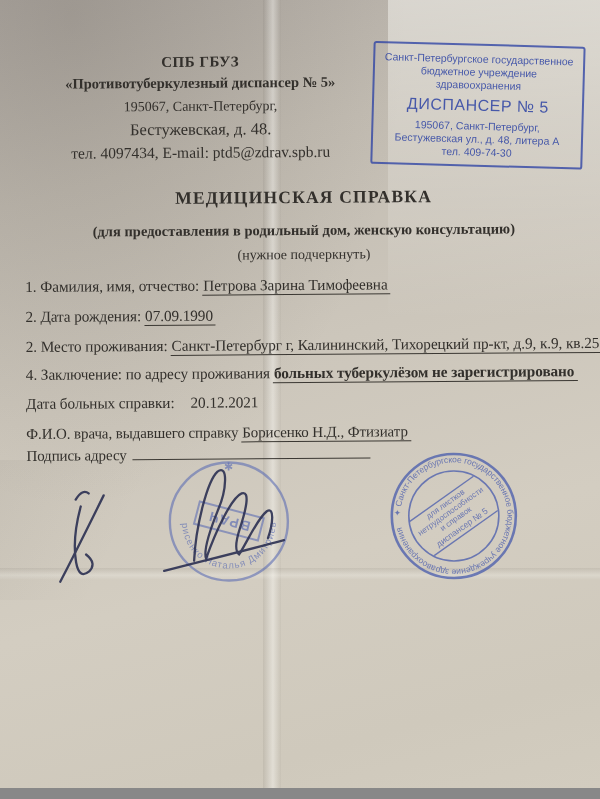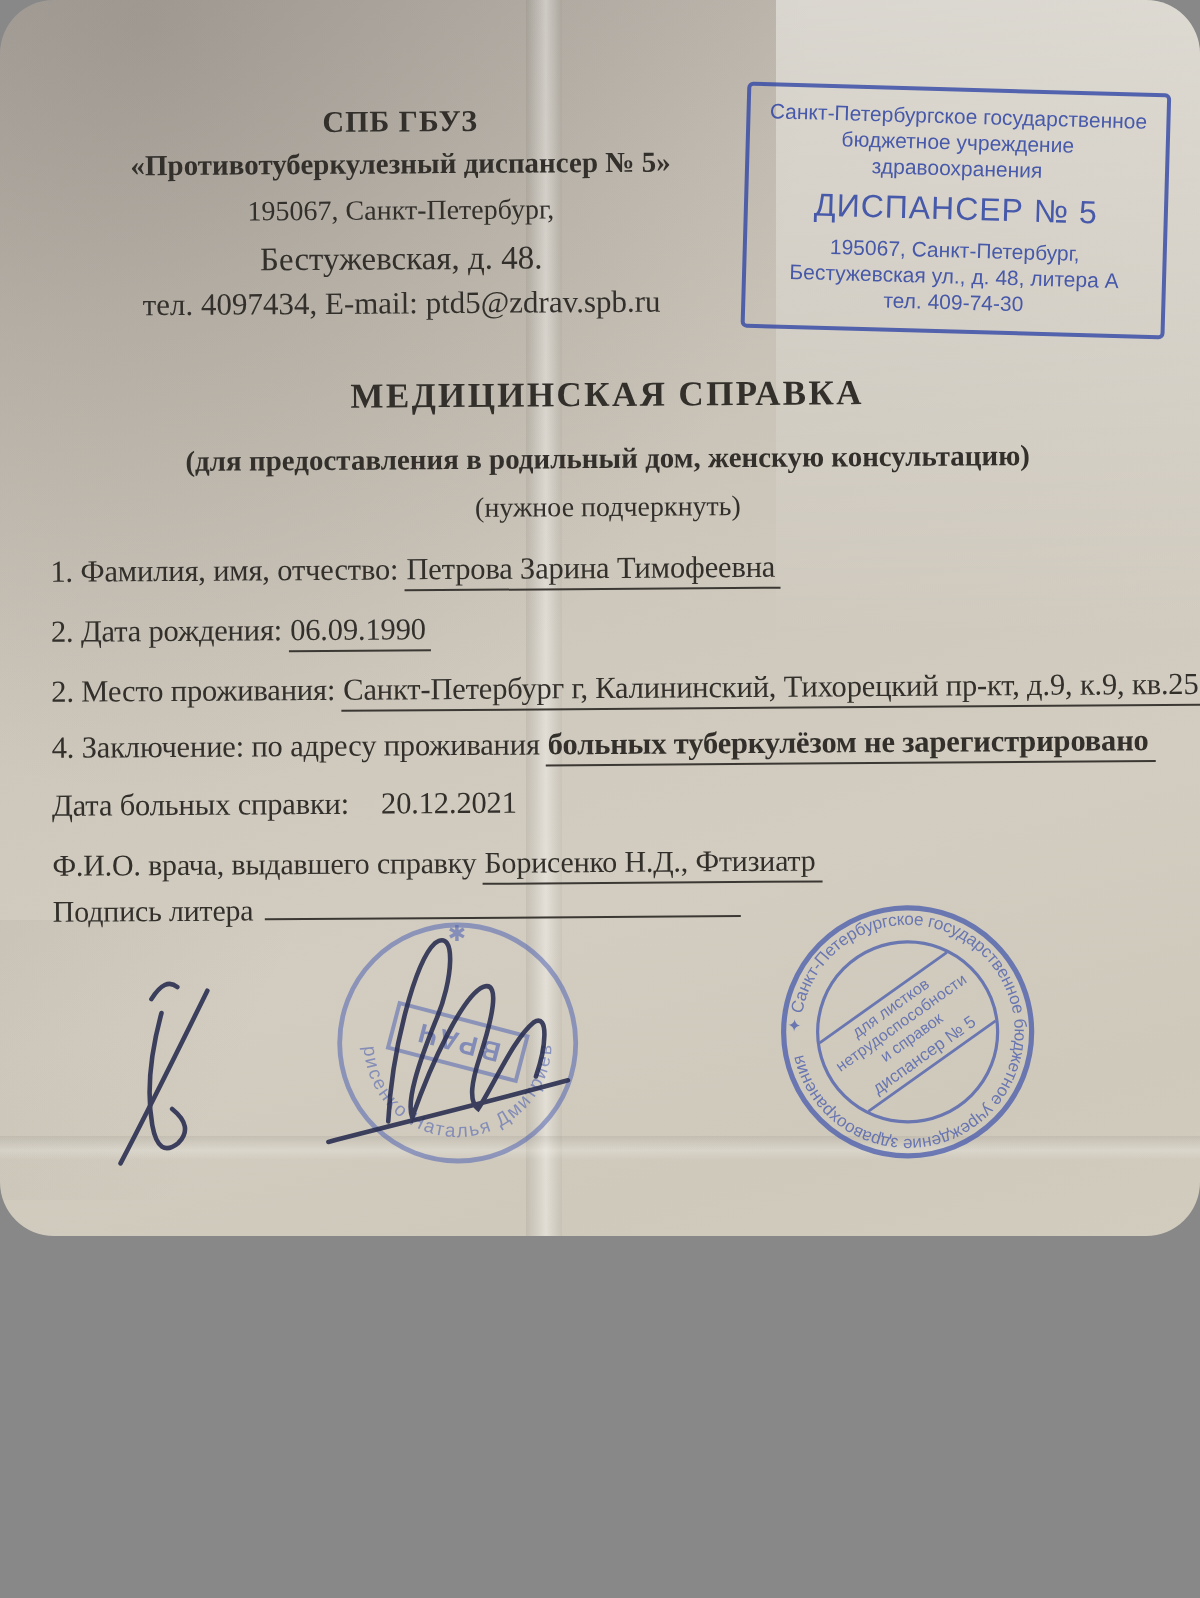--- a/index.html
+++ b/index.html
@@ -1,20 +1,19 @@
 <!DOCTYPE html>
 <html><head>
 <meta charset="utf-8">
 <style>
   html,body{margin:0;padding:0;background:#888;}
   #photo{
-    position:relative;width:600px;height:618px;overflow:hidden;
+    position:relative;width:600px;height:788px;overflow:hidden;
     font-family:"Liberation Serif", serif;color:#33302c;
     background:linear-gradient(165deg,#b2aca5 0%,#c2bcb2 22%,#ccc6bb 45%,#d3cdc1 68%,#cfc9bc 88%,#d2ccbf 100%);
-    border-radius:27px;
   }
   
   .shade{position:absolute;pointer-events:none;}
   #vignette-topleft{left:0;top:0;width:100%;height:100%;
     background:radial-gradient(ellipse at 12% 2%, rgba(70,64,58,.20), rgba(70,64,58,0) 45%);}
   #light-band-right{left:388px;top:0;width:212px;height:320px;
     background:linear-gradient(180deg, rgba(255,255,250,.45), rgba(255,255,250,0));}
   #crease-vertical{left:263px;top:0;width:18px;height:799px;
     background:linear-gradient(90deg, rgba(80,74,66,.10), rgba(255,255,252,.38) 55%, rgba(110,104,94,.08));}
   #crease-horizontal{left:0;top:568px;width:600px;height:12px;
@@ -89,29 +88,29 @@
       <div class="cs-small">195067, Санкт-Петербург,</div>
       <div class="cs-small">Бестужевская ул., д. 48, литера А</div>
       <div class="cs-small">тел. 409-74-30</div>
     </div>
 
     <div class="centerline" id="title">МЕДИЦИНСКАЯ СПРАВКА</div>
     <div class="centerline" id="subtitle">(для предоставления в родильный дом, женскую консультацию)</div>
     <div class="centerline" id="subnote">(нужное подчеркнуть)</div>
 
     <div class="row" id="row-0"><span>1. Фамилия, имя, отчество:</span><span class="val">Петрова Зарина Тимофеевна</span></div>
-    <div class="row" id="row-1"><span>2. Дата рождения:</span><span class="val">06.09.1990</span></div>
+    <div class="row" id="row-1"><span>2. Дата рождения:</span><span class="val">07.09.1990</span></div>
     <div class="row" id="row-2"><span>2. Место проживания:</span><span class="val">Санкт-Петербург г, Калининский, Тихорецкий пр-кт, д.9, к.9, кв.25.</span></div>
     <div class="row" id="row-3"><span>4. Заключение: по адресу проживания</span><span class="val bold">больных туберкулёзом не зарегистрировано</span></div>
 
     <div class="row" id="date-row"><span>Дата больных справки:</span><span style="margin-left:16px">20.12.2021</span></div>
 
     <div class="row" id="doctor-row"><span>Ф.И.О. врача, выдавшего справку</span><span class="val">Борисенко Н.Д., Фтизиатр</span></div>
 
-    <div class="row" id="sign-row"><span>Подпись литера</span><span id="sign-blank"></span></div>
+    <div class="row" id="sign-row"><span>Подпись адресу</span><span id="sign-blank"></span></div>
 
     <svg class="stampsvg" id="doctor-stamp-svg" width="150" height="150" viewBox="0 0 150 150">
       <g opacity="0.55" fill="none" stroke="#5265b2">
         <circle cx="75" cy="73" r="59" stroke-width="2.4"></circle>
         <rect x="42" y="61" width="66" height="23" stroke-width="2" transform="rotate(195 75 72.5)"></rect>
       </g>
       <defs>
         <path id="dring" d="M 28,73 a 47,47 0 0 0 94,0"></path>
       </defs>
       <text fill="#5265b2" opacity="0.6" font-family="Liberation Sans, sans-serif" font-size="9.5" letter-spacing="1">

